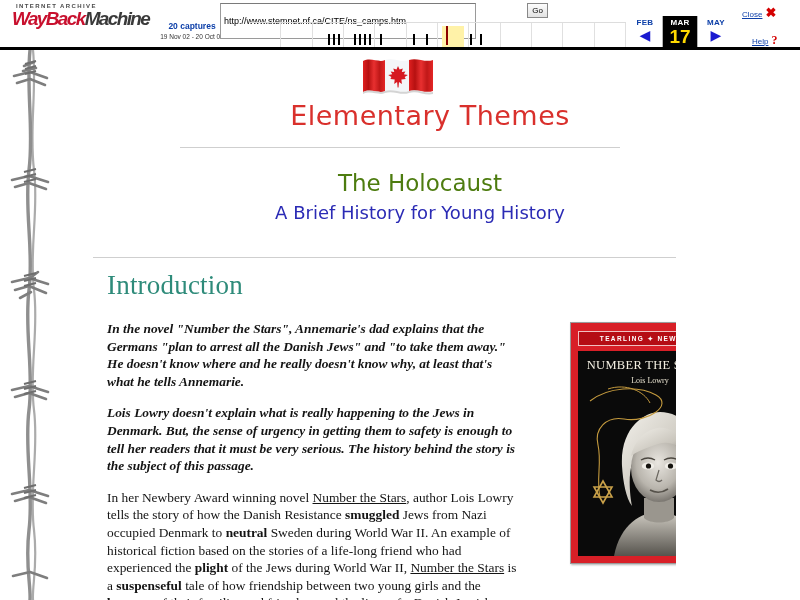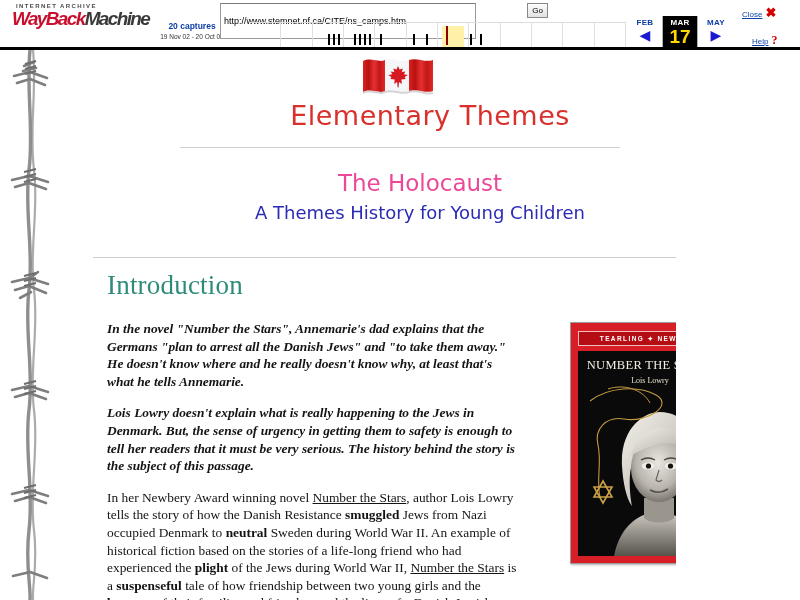--- a/index.html
+++ b/index.html
@@ -220,21 +220,21 @@
     border-top: 1px solid #cfcfcf;
   }
   #hr-top  { left: 120px; top: 97px;  width: 440px; }
   #hr-mid  { left: 33px;  top: 207px; width: 600px; }
 
   #doc-title {
     position: absolute; left: 140px; top: 120px;
     width: 440px; text-align: center;
     font-family: "DejaVu Sans", sans-serif;
     font-size: 23px;
-    color: #ec4899;
+    color: #4d7c0f;
     white-space: nowrap;
   }
   #doc-subtitle {
     position: absolute; left: 100px; top: 152px;
     width: 520px; text-align: center;
     font-family: "DejaVu Sans", sans-serif;
     font-size: 18px;
     color: #2b2bb5;
     white-space: nowrap;
   }
@@ -486,21 +486,21 @@
         <path d="M8 39 C16 35, 24 41, 30 38 C38 35, 46 41, 54 38 C62 35, 70 41, 78 39
                  L78 41 C70 43, 62 37, 54 40 C46 43, 38 37, 30 40 C24 43, 16 37, 8 41 Z" fill="#b8b8b8" opacity=".6"></path>
       </svg>
     </div>
 
     <div id="site-title">Elementary Themes</div>
 
     <div class="hrule" id="hr-top"></div>
 
     <div id="doc-title">The Holocaust</div>
-    <div id="doc-subtitle">A Themes History for Young Children</div>
+    <div id="doc-subtitle">A Brief History for Young History</div>
 
     <div class="hrule" id="hr-mid"></div>
 
     <div id="section-heading">Introduction</div>
 
     <div id="article">
       <p class="para italic">In the novel "Number the Stars", Annemarie's dad explains that the Germans "plan to arrest all the Danish Jews" and "to take them away." He doesn't know where and he really doesn't know why, at least that's what he tells Annemarie.</p>
       <p class="para italic">Lois Lowry doesn't explain what is really happening to the Jews in Denmark. But, the sense of urgency in getting them to safety is enough to tell her readers that it must be very serious. The history behind the story is the subject of this passage.</p>
       <p class="para"><span>In her Newbery Award winning novel </span><u>Number the Stars</u><span>, author Lois Lowry tells the story of how the Danish Resistance </span><b>smuggled</b><span> Jews from Nazi occupied Denmark to </span><b>neutral</b><span> Sweden during World War II. An example of historical fiction based on the stories of a life-long friend who had experienced the </span><b>plight</b><span> of the Jews during World War II, </span><u>Number the Stars</u><span> is a </span><b>suspenseful</b><span> tale of how friendship between two young girls and the </span><b>bravery</b><span> of their families and friends saved the lives of a Danish Jewish family.</span></p>
     </div>

